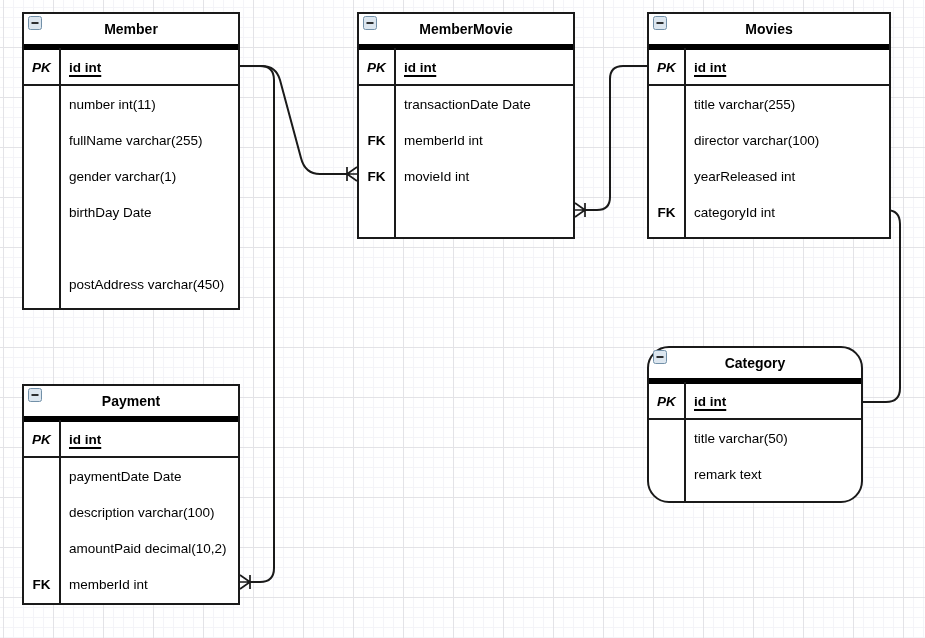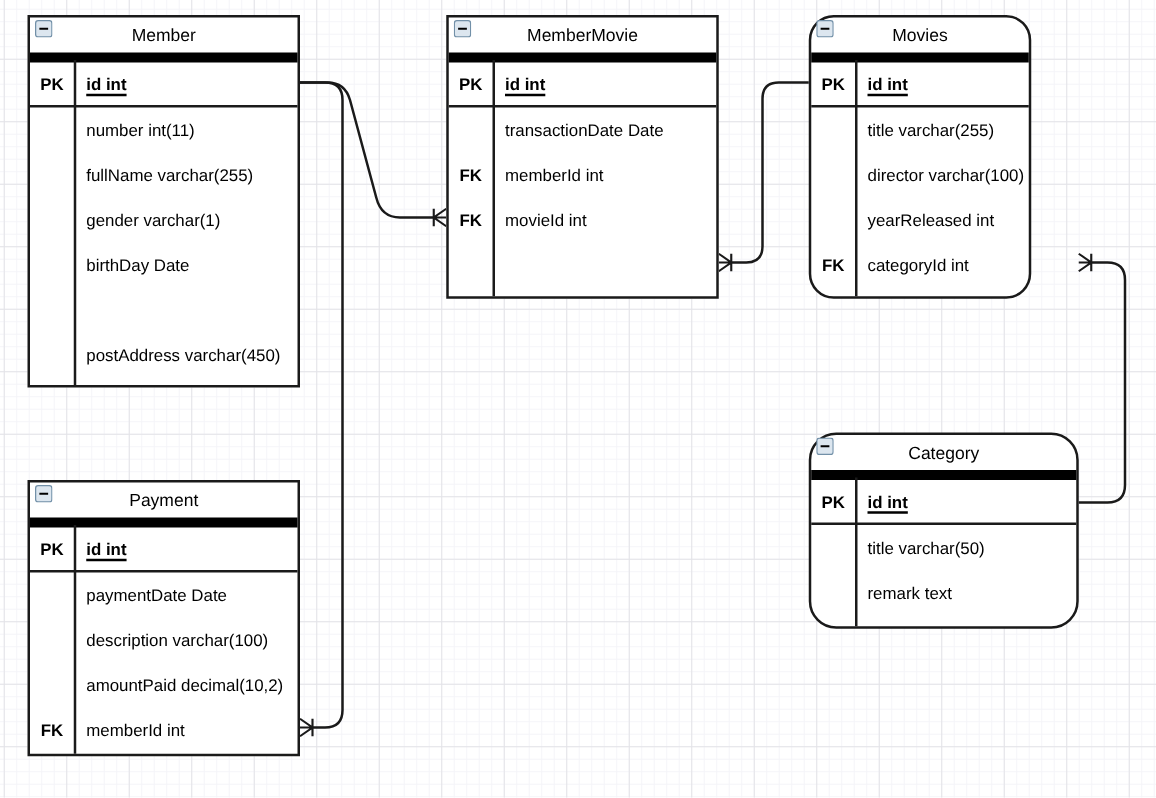--- a/index.html
+++ b/index.html
@@ -23,35 +23,35 @@
   .edges path { fill: none; stroke: #1a1a1a; }
   .edge-main { stroke-width: 2; stroke-linejoin: round; }
   .edge-marker { stroke-width: 1.7; }
 
   .etable {
     position: absolute; box-sizing: border-box;
     background: #ffffff; border: 2px solid #1a1a1a;
   }
   .t-header {
     position: relative; box-sizing: border-box;
-    height: 36px; border-bottom: 8px solid #000000;
+    height: 36px; border-bottom: 6px solid #000000;
     display: flex; align-items: center; justify-content: center;
-    font-size: 14px; font-weight: normal; color: #000; text-align: right;
+    font-size: 14px; font-weight: bold; color: #000; text-align: right;
   }
   .collapse-btn {
     position: absolute; left: 4px; top: 2px;
     width: 14px; height: 14px; padding: 0; line-height: 0;
   }
   .t-row { box-sizing: border-box; height: 36px; display: flex; align-items: stretch; }
   .t-row.pk-row { border-bottom: 2px solid #1a1a1a; }
   .key-cell {
     flex: 0 0 35px; display: flex; align-items: center; justify-content: center;
     font-size: 13.5px; color: #000; font-weight: bold;
   }
-  .pk-row .key-cell { font-weight: bold; }
+  .pk-row .key-cell { font-weight: bold; font-style: italic; }
   .field-cell {
     flex: 1 1 auto; display: flex; align-items: center;
     padding-left: 10px; font-size: 13.5px; color: #000; white-space: nowrap;
   }
   .pk-row .field-cell {
     font-weight: bold; text-decoration: underline;
     text-underline-offset: 3px; text-decoration-thickness: 1.5px;
   }
   .col-divider {
     position: absolute; left: 35px; top: 34px; bottom: 0;
@@ -144,21 +144,21 @@
       <span class="key-cell">FK</span>
       <span class="field-cell">memberId int</span>
     </div>
     <div class="t-row">
       <span class="key-cell">FK</span>
       <span class="field-cell">movieId int</span>
     </div>
     <div class="col-divider"></div>
   </div>
 
-  <div class="etable" style="left:647px; top:12px; width:178px; height:227px;border-radius:20px;">
+  <div class="etable" style="left:647px; top:12px; width:244px; height:227px;">
     <div class="t-header">
       <svg class="collapse-btn" viewBox="0 0 14 14">
         <rect x="0.5" y="0.5" width="13" height="13" rx="2" fill="#dce6ef" stroke="#7290a8"></rect>
         <line x1="3.5" y1="7" x2="10.5" y2="7" stroke="#000" stroke-width="1.6"></line>
       </svg>
       <span>Movies</span>
     </div>
     <div class="t-row pk-row">
       <span class="key-cell">PK</span>
       <span class="field-cell">id int</span>

